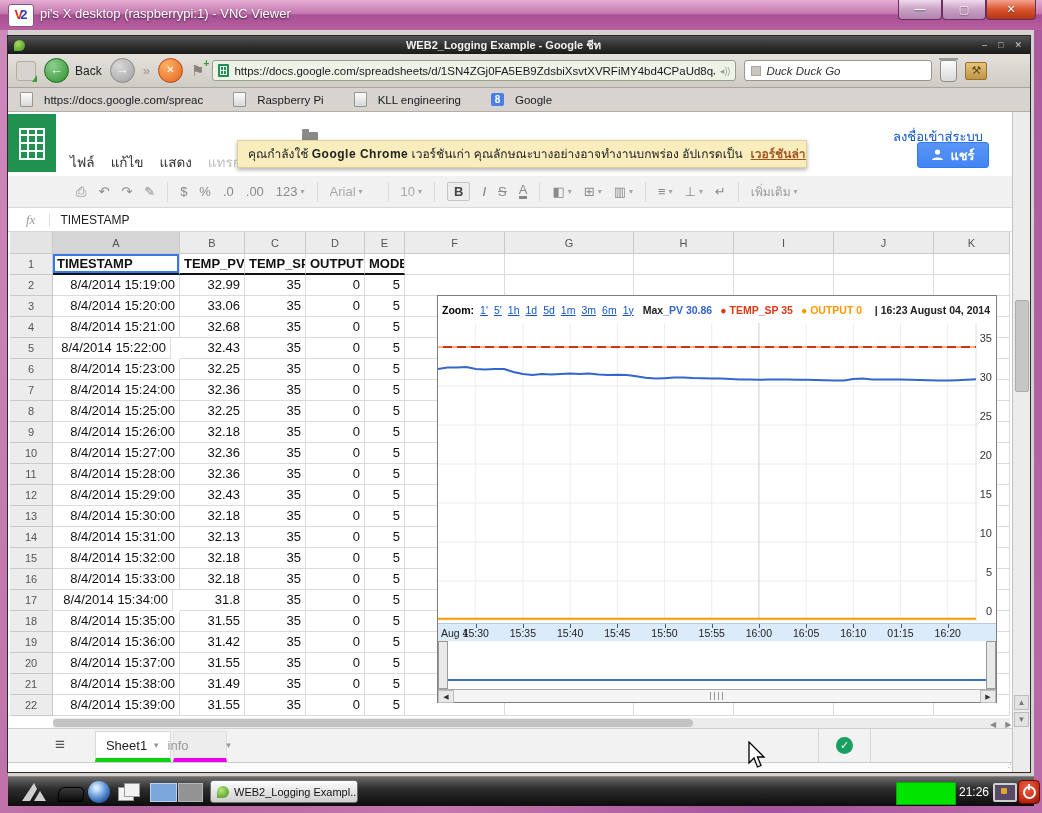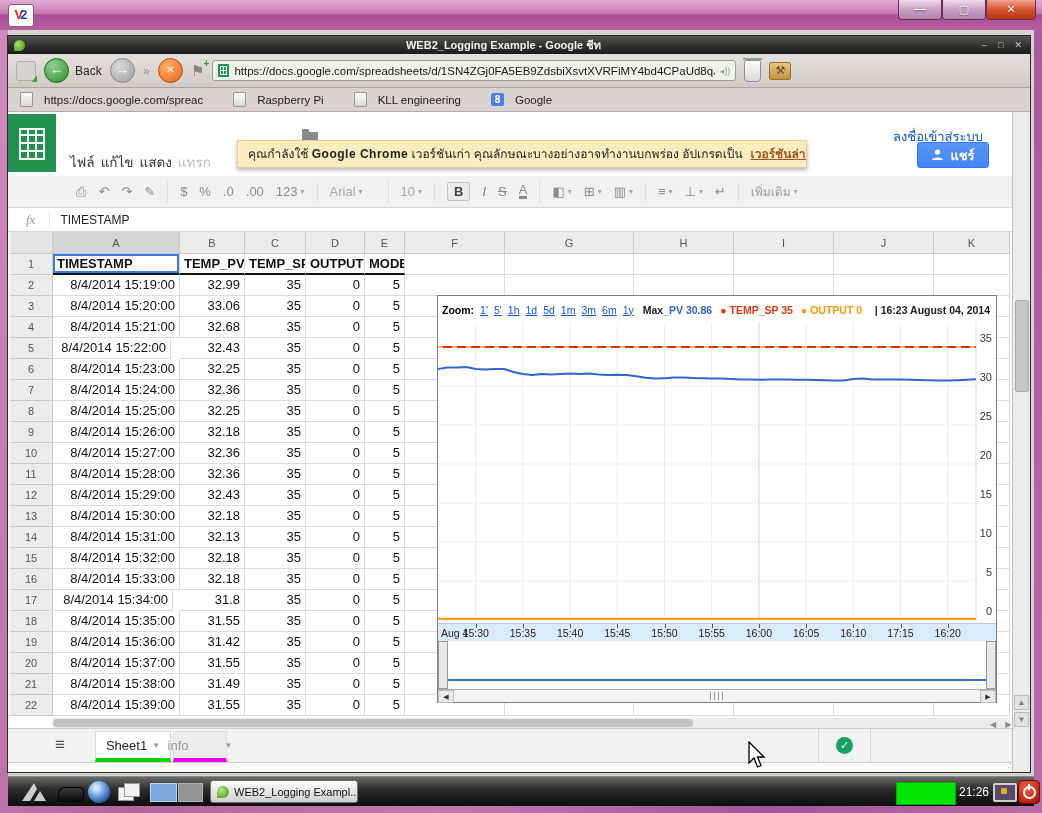--- a/index.html
+++ b/index.html
@@ -71,21 +71,21 @@
     text-align:center;line-height:13px;}
   
   #content{position:absolute;left:8px;top:112px;width:1004px;height:660px;background:#fff;}
   #sheets-logo{position:absolute;left:8px;top:114px;width:48px;height:58px;background:#20914e;}
   #sheets-logo .lgrid{position:absolute;left:11px;top:14px;width:22px;height:28px;border:2px solid #fff;
     background:repeating-linear-gradient(0deg,transparent 0 6px,#fff 6px 8px),
                repeating-linear-gradient(90deg,transparent 0 6px,#fff 6px 8px);}
   #doc-title{position:absolute;left:70px;top:120px;font-size:21px;color:#404040;}
   #folder-ic{position:absolute;left:302px;top:132px;width:16px;height:11px;background:#8a8a8a;border-radius:1px;}
   #folder-ic::before{content:"";position:absolute;left:0;top:-3px;width:7px;height:3px;background:#8a8a8a;border-radius:1px 1px 0 0;}
-  #menu-row{position:absolute;left:70px;top:151px;display:flex;gap:6px;font-size:13.5px;color:#333;}
+  #menu-row{position:absolute;left:70px;top:151px;display:flex;gap:16px;font-size:13.5px;color:#333;}
   .smenu.dis{color:#bdbdbd;}
   #notification{position:absolute;left:237px;top:140px;width:570px;height:28px;box-sizing:border-box;z-index:10;
     background:#f9edbe;border:1px solid #dcd09c;box-shadow:0 2px 4px rgba(0,0,0,.3);
     font-size:12px;color:#222;line-height:26px;padding:0 10px;white-space:nowrap;overflow:hidden;}
   #notification b{letter-spacing:.5px;}
   .nlink{color:#a2561f;text-decoration:underline;margin-left:8px;font-weight:bold;}
   #signin{position:absolute;left:868px;top:126px;width:140px;text-align:center;color:#1155cc;font-size:13px;}
   #share-btn{position:absolute;left:917px;top:142px;width:72px;height:26px;box-sizing:border-box;
     background:linear-gradient(180deg,#5a95f5,#4285f4);border:1px solid #3079ed;border-radius:3px;
     color:#fff;font-size:13px;font-weight:bold;display:flex;align-items:center;justify-content:center;gap:6px;}
@@ -200,20 +200,21 @@
   #power-btn .stem{position:absolute;width:2px;height:6px;background:#fff;margin-top:-10px;}
   #cursor{position:absolute;left:748px;top:741px;z-index:50;}
 </style>
 </head>
 <body>
 
 <div id="app">
 
   <div id="vnc-titlebar">
     <div id="vnc-logo"><span class="v">V</span><span class="n2">2</span></div>
+    <div id="vnc-title">pi's X desktop (raspberrypi:1) - VNC Viewer</div>
     <div id="winbtns">
       <div class="wbtn min">—</div>
       <div class="wbtn max">▢</div>
       <div class="wbtn close">✕</div>
     </div>
   </div>
   <div id="desktop"></div>
 
   <div id="browser"></div>
   <div id="b-titlebar">
@@ -231,20 +232,24 @@
     <span class="navc back">←</span>
     <span id="back-label">Back</span>
     <span class="navc fwd">→</span>
     <span class="dimglyph">»</span>
     <span class="navc stop">✕</span>
     <span id="bkm-ic">⚑</span>
     <span id="urlbar">
       <span id="url-sheet-ic"></span>
       <input id="url-input" value="https://docs.google.com/spreadsheets/d/1SN4ZGj0FA5EB9ZdsbiXsvtXVRFiMY4bd4CPaUd8qJsl/edit?pli" style="">
       <span id="url-extra">◂))</span>
+    </span>
+    <span id="searchbox">
+      <span id="search-ic"></span>
+      <input id="search-input" value="Duck Duck Go" style="">
     </span>
     <span id="trash-ic"></span>
     <span id="tools-ic">⚒</span>
   </div>
 
   <div id="bookmarks">
       <span class="bm">
         <span class="pageico"></span>
         <span>https://docs.google.com/spreac</span>
       </span>
@@ -719,21 +724,21 @@
         <span class="xlab" style="left: 206.5px; width: 40px;">15:50</span>
         <span class="xtickmark" style="left: 273.7px;"></span>
         <span class="xlab" style="left: 253.7px; width: 40px;">15:55</span>
         <span class="xtickmark" style="left: 320.9px;"></span>
         <span class="xlab" style="left: 300.9px; width: 40px;">16:00</span>
         <span class="xtickmark" style="left: 368.1px;"></span>
         <span class="xlab" style="left: 348.1px; width: 40px;">16:05</span>
         <span class="xtickmark" style="left: 415.3px;"></span>
         <span class="xlab" style="left: 395.3px; width: 40px;">16:10</span>
         <span class="xtickmark" style="left: 462.5px;"></span>
-        <span class="xlab" style="left: 442.5px; width: 40px;">17:15</span>
+        <span class="xlab" style="left: 442.5px; width: 40px;">01:15</span>
         <span class="xtickmark" style="left: 509.7px;"></span>
         <span class="xlab" style="left: 489.7px; width: 40px;">16:20</span>
       </div>
     <div id="chart-selector">
       <span class="selhandle" style="left:0"></span>
       <span class="selhandle" style="left:548px"></span>
       <span class="selline"></span>
     </div>
     <div id="chart-scroll">
       <span class="scarrow" style="left:0">◀</span>

